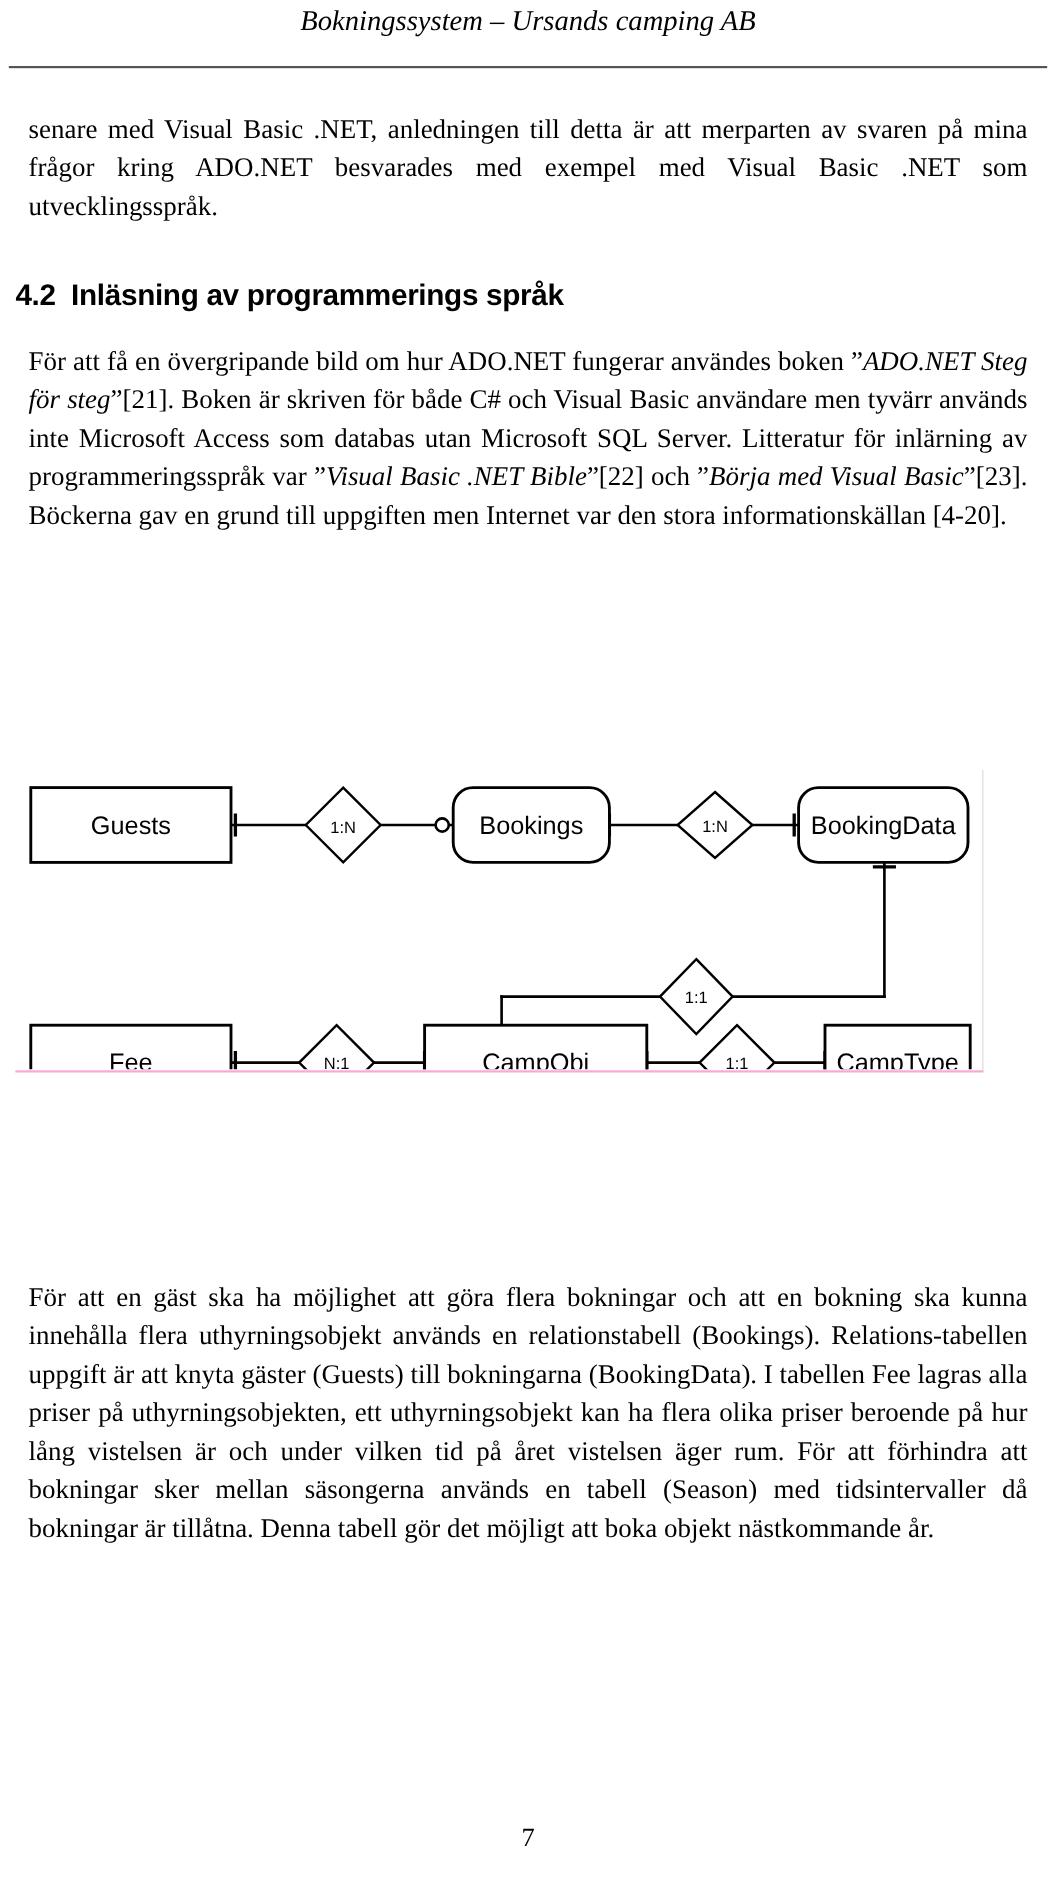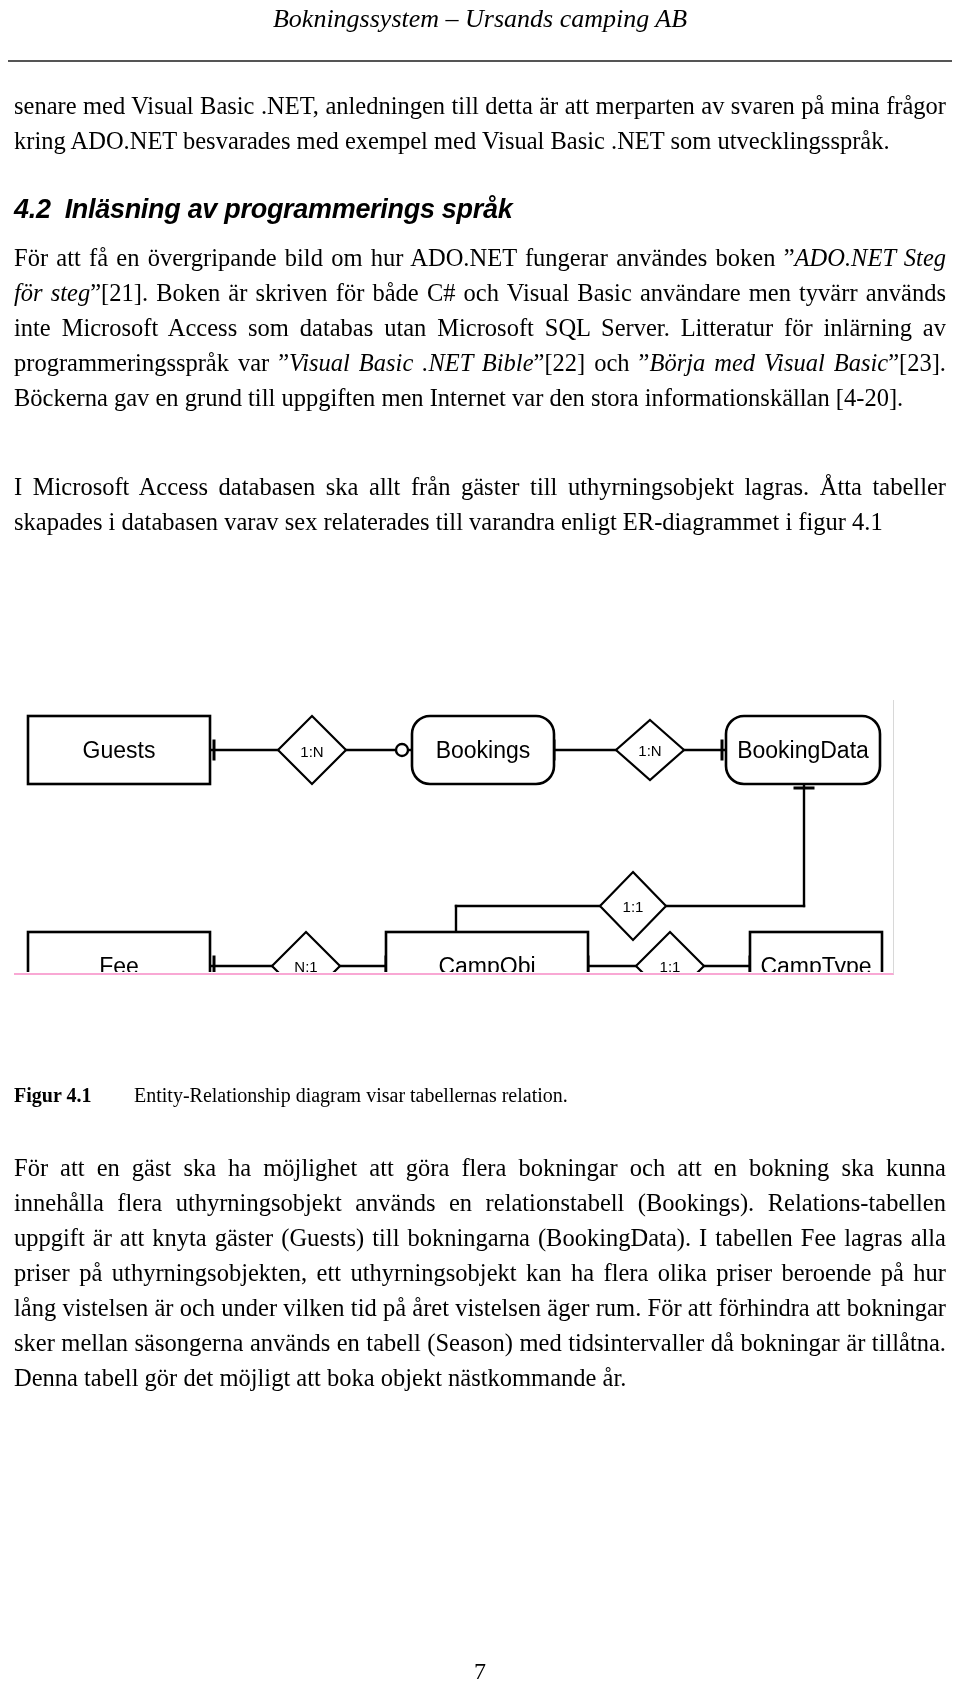--- a/index.html
+++ b/index.html
@@ -49,35 +49,34 @@
 
   
   .content {
     position: absolute;
     left: 14px;
     top: 88px;
     width: 932px;
   }
 
   p.body {
-    margin: 0;
+    margin: 12px;
     font-size: 24.5px;
     line-height: 35px;
     text-align: justify;
     text-justify: inter-word;
     font-family: "Liberation Serif", serif;
   }
 
   .it { font-style: italic; }
 
   h2.heading {
     margin: 0;
     font-family: "Liberation Sans", sans-serif;
     font-weight: bold;
-    font-style: italic;
     font-size: 27px;
     line-height: 34px;
     letter-spacing: -0.3px;
   }
   h2.heading .num { margin-right: 14px; }
 
   .sp-14 { height: 14px; }
   .sp-34 { height: 34px; }
   .sp-40 { height: 40px; }
 
@@ -148,21 +147,20 @@
 
     <div class="sp-14"></div>
 
     <p class="body"><span>För att få en övergripande bild om hur ADO.NET fungerar användes boken ”</span><span class="it">ADO.NET Steg för steg</span><span>”[21]. Boken är skriven för både C# och Visual Basic användare men tyvärr används inte Microsoft Access som databas utan Microsoft SQL Server. Litteratur för inlärning av programmeringsspråk var ”</span><span class="it">Visual Basic .NET Bible</span><span>”[22] och ”</span><span class="it">Börja med Visual Basic</span><span>”[23]. Böckerna gav en grund till uppgiften men Internet var den stora informationskällan [4-20].</span></p>
 
     <div class="sp-40"></div>
 
 
     <div class="sp-14"></div>
 
-    <p class="body">I Microsoft Access databasen ska allt från gäster till uthyrningsobjekt lagras. Åtta tabeller skapades i databasen varav sex relaterades till varandra enligt ER-diagrammet i figur 4.1</p>
   </div>
 
   <div class="figure-wrap">
     <svg class="er-svg" width="880" height="272" viewBox="0 0 880 272">
       <g fill="none" stroke="#000000" stroke-width="2.4" stroke-linecap="square">
 
         <line x1="196" y1="50" x2="264" y2="50"></line>
         <line x1="200" y1="41" x2="200" y2="59" stroke-width="3"></line>
 
         <line x1="332" y1="50" x2="398" y2="50"></line>
@@ -221,23 +219,20 @@
 
         <text x="298" y="57" font-size="15">1:N</text>
         <text x="636" y="56" font-size="15">1:N</text>
         <text x="619" y="212" font-size="15">1:1</text>
         <text x="292" y="272" font-size="15">N:1</text>
         <text x="656" y="272" font-size="15">1:1</text>
       </g>
     </svg>
   </div>
 
-  <div class="caption">
-    <span class="cap-label">Figur 4.1</span><span>Entity-Relationship diagram visar tabellernas relation.</span>
-  </div>
 
   <div class="tail">
     <p class="body">För att en gäst ska ha möjlighet att göra flera bokningar och att en bokning ska kunna innehålla flera uthyrningsobjekt används en relationstabell (Bookings). Relations-tabellen uppgift är att knyta gäster (Guests) till bokningarna (BookingData). I tabellen Fee lagras alla priser på uthyrningsobjekten, ett uthyrningsobjekt kan ha flera olika priser beroende på hur lång vistelsen är och under vilken tid på året vistelsen äger rum. För att förhindra att bokningar sker mellan säsongerna används en tabell (Season) med tidsintervaller då bokningar är tillåtna. Denna tabell gör det möjligt att boka objekt nästkommande år.</p>
   </div>
 
   <div class="pagenum">7</div>
 
 </div>
 
 </body></html>

